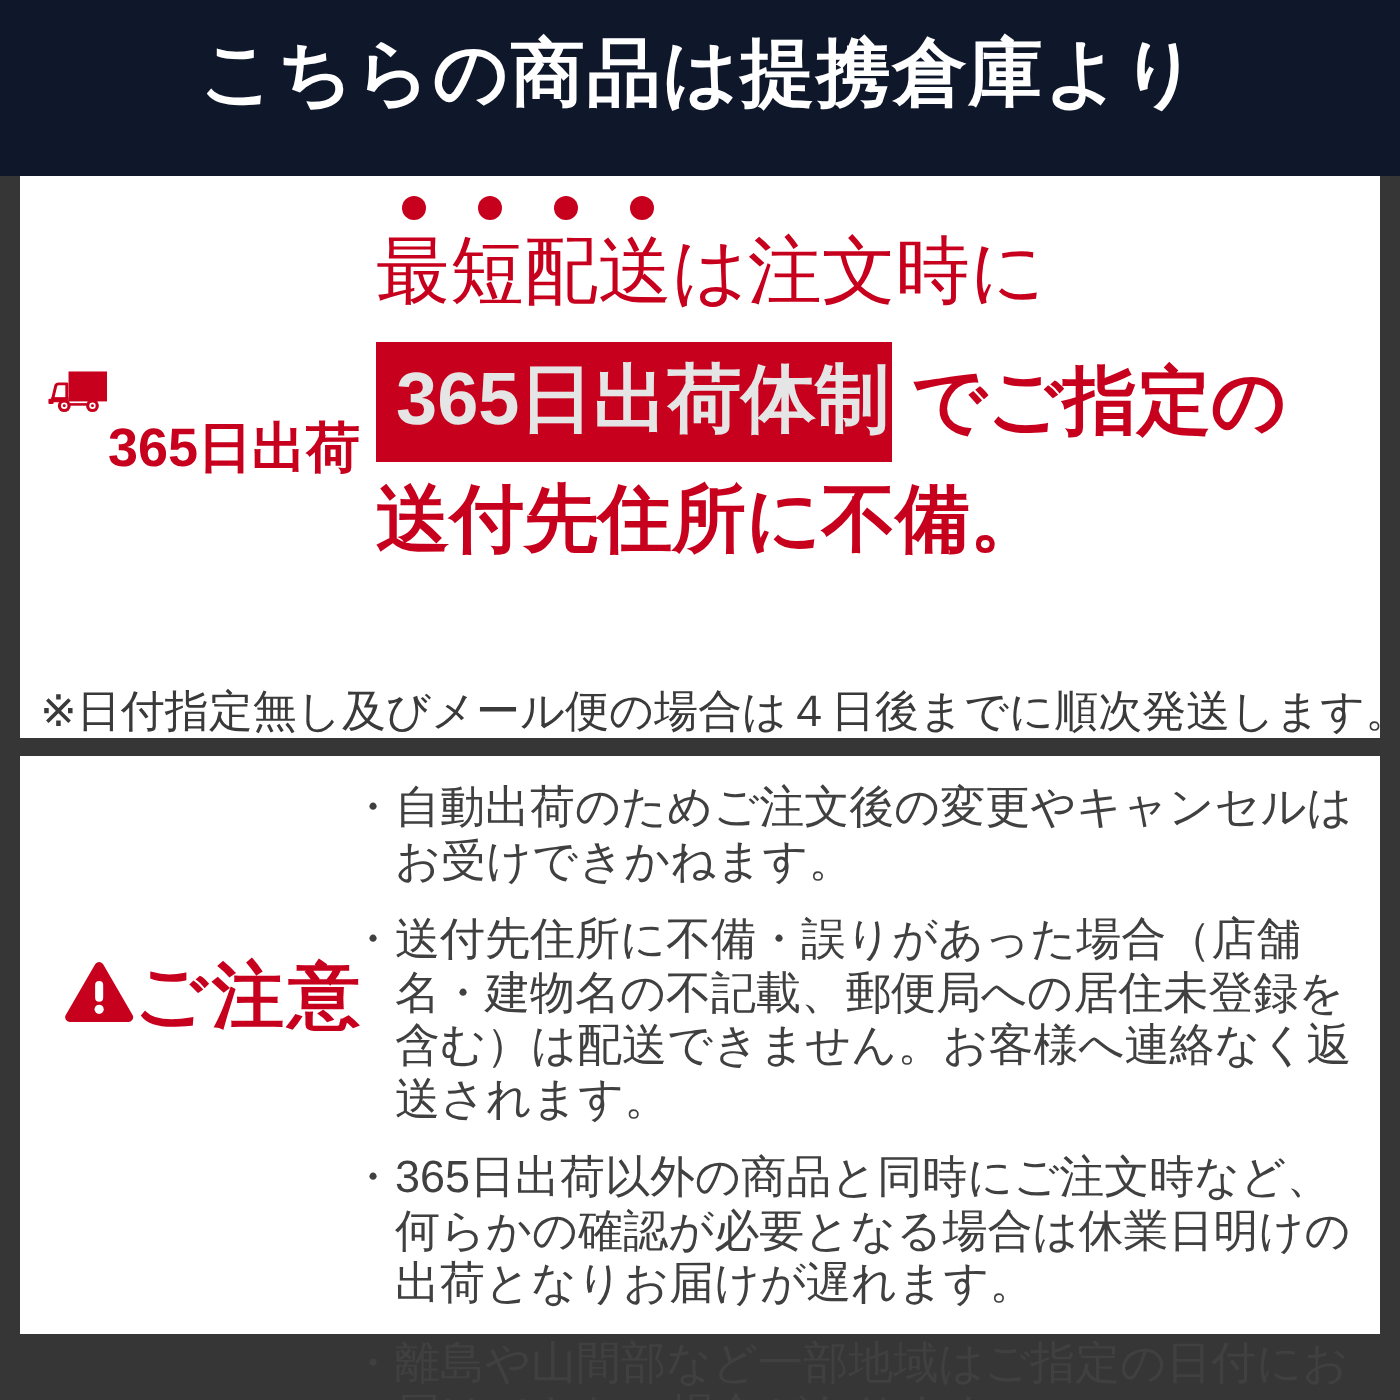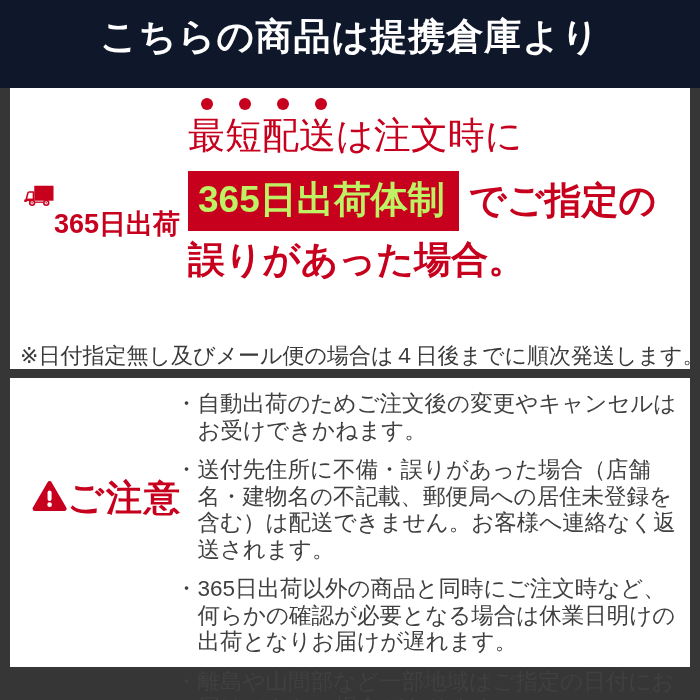--- a/index.html
+++ b/index.html
@@ -46,22 +46,22 @@
 
   .ship-head{
     color:var(--red);font-weight:normal;font-size:37px;line-height:1.32;
     white-space:nowrap;letter-spacing:0px;
   }
   .ship-line3{
     margin-top:10px;display:flex;align-items:center;
     color:var(--red);font-weight:bold;font-size:37px;white-space:nowrap;
   }
   .highlight-box{
-    background:var(--red);color:#bef264;
-    padding:4px 14px 6px 10px;margin-right:10px;display:inline-block;
+    background:var(--red);color:#e5e5e5;
+    padding:4px 1px 6px 10px;margin-right:10px;display:inline-block;
   }
   .ship-line4{
     color:var(--red);font-weight:bold;font-size:37px;margin-top:4px;white-space:nowrap;
   }
   .ship-note{
     position:absolute;left:-168px;right:0;top:243px;
     text-align:center;color:#3a3a3a;font-size:22px;white-space:nowrap;
   }
 
   
@@ -115,21 +115,21 @@
         <div class="dot"></div>
         <div class="dot"></div>
         <div class="dot"></div>
         <div class="dot"></div>
       </div>
       <div class="ship-head">最短配送は注文時に</div>
       <div class="ship-line3">
         <span class="highlight-box">365日出荷体制</span>
         <span>でご指定の</span>
       </div>
-      <div class="ship-line4">誤りがあった場合。</div>
+      <div class="ship-line4">送付先住所に不備。</div>
       <div class="ship-note">※日付指定無し及びメール便の場合は４日後までに順次発送します。</div>
     </div>
 
   </div>
 
   <div class="gap"></div>
 
   <div class="panel panel-caution">
 
     <div class="caution-col">

